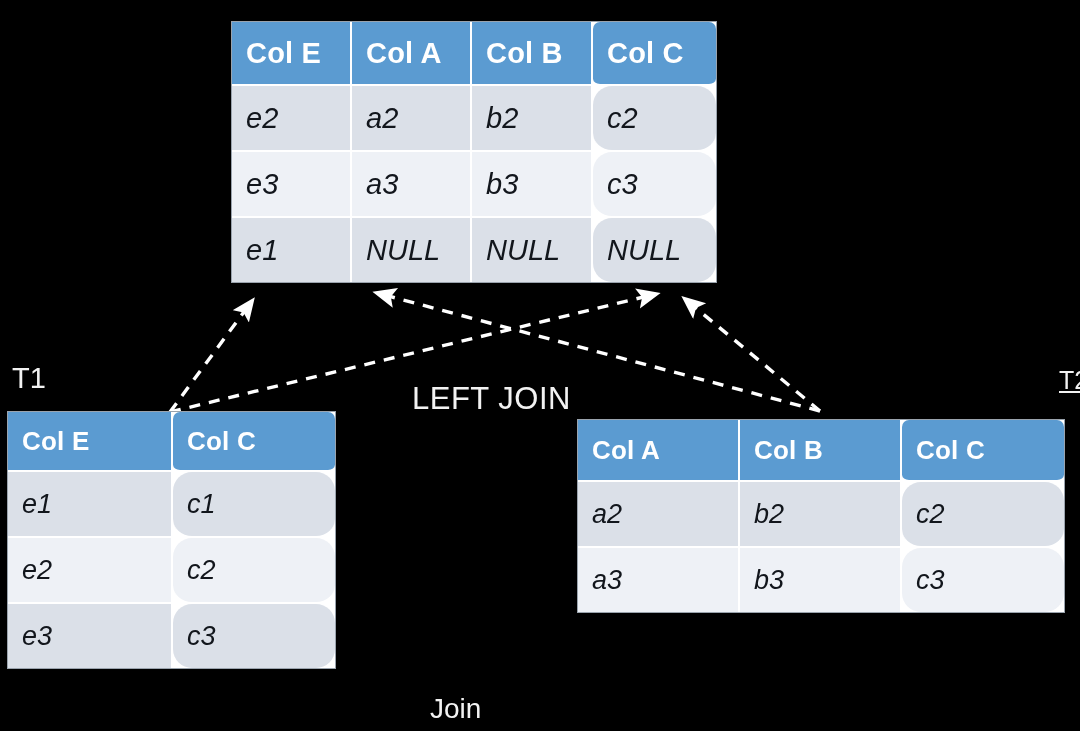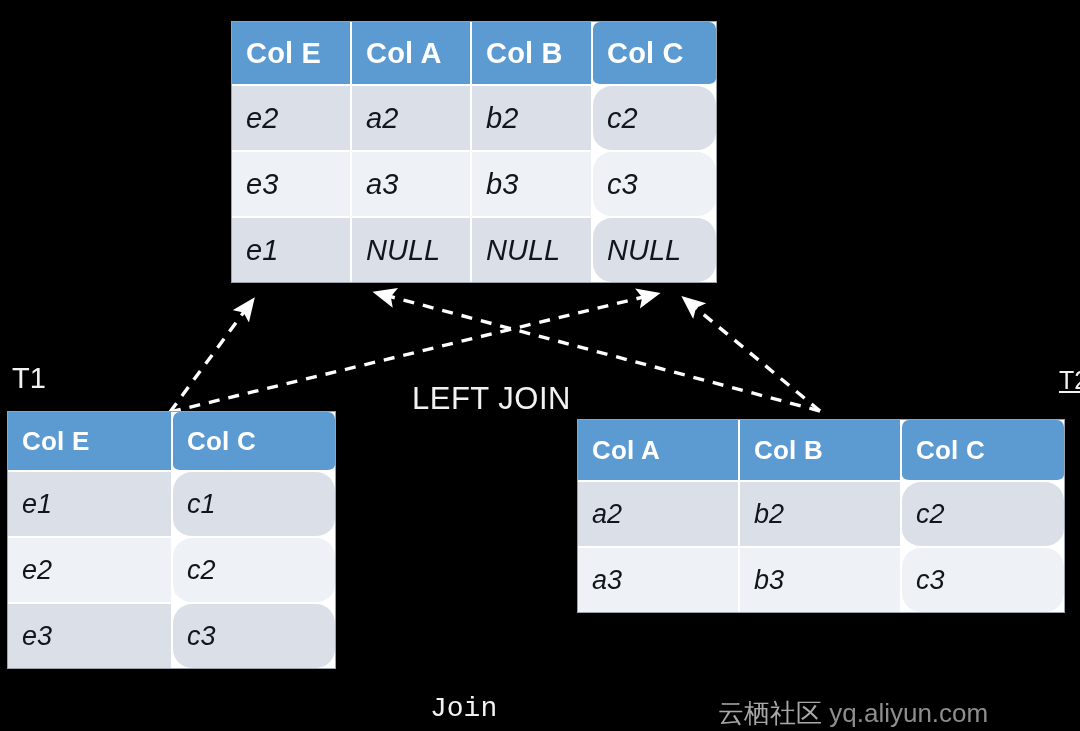--- a/index.html
+++ b/index.html
@@ -82,21 +82,21 @@
 
   
   .label {
     position: absolute;
     color: #f2f2f2;
     white-space: nowrap;
   }
   #t1-label { left: 12px;  top: 362px; font-size: 29px; }
   #t2-label { left: 1059px; top: 366px; font-size: 25px; text-decoration: underline; }
   #join-type-label { left: 388px; top: 381px; font-size: 31px; letter-spacing: .5px; margin-left: 24px; }
-  #join-caption    { left: 430px; top: 693px; font-size: 28px; font-family: Liberation Mono, monospace; }
+  #join-caption    { left: 430px; top: 693px; font-size: 28px; }
 
   
   #watermark {
     position: absolute;
     left: 718px;
     top: 696px;
     font-size: 26px;
     color: #8e8e8e;
     white-space: nowrap;
   }
@@ -224,18 +224,14 @@
         <td>b3</td>
         <td>c3</td>
       </tr>
     </tbody>
   </table>
 
   <span class="label" id="join-type-label">LEFT JOIN</span>
 
   <span class="label" id="join-caption">Join</span>
 
-  <div id="watermark">
-    <span class="wm-cn">云栖社区</span>
-    <span class="wm-url">yq.aliyun.com</span>
-  </div>
 
 </div>
 
 </body></html>

